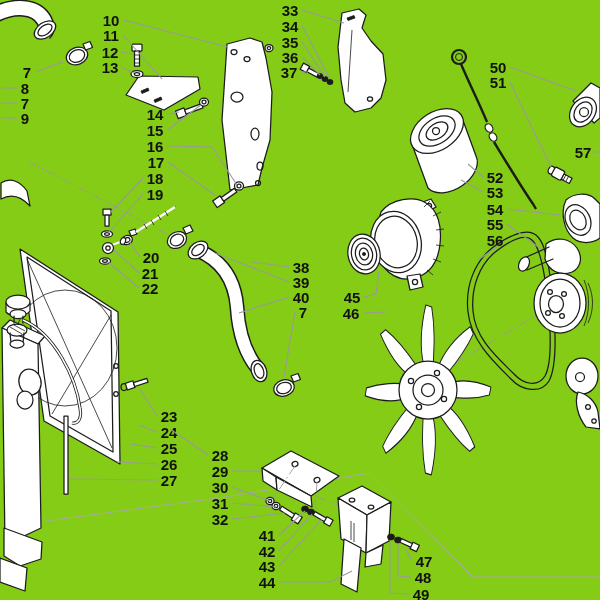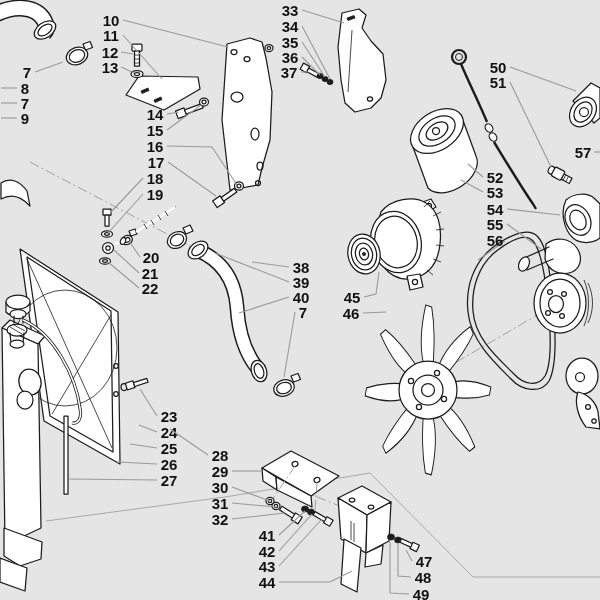--- a/index.html
+++ b/index.html
@@ -1,16 +1,16 @@
 <!DOCTYPE html>
 <html><head>
 <meta charset="utf-8">
 <style>
   html,body{margin:0;padding:0;background:#fff;}
-  .stage{position:relative;width:600px;height:600px;background:#e5e5e5;overflow:hidden;
+  .stage{position:relative;width:600px;height:600px;background:#84cc16;overflow:hidden;
          font-family:"Liberation Sans",sans-serif;}
   svg{position:absolute;left:0;top:0;}
   .ink{stroke:#1c1c1c;fill:none;stroke-width:1.25;stroke-linejoin:round;stroke-linecap:round;}
   .inkf{stroke:#1c1c1c;fill:#ffffff;stroke-width:1.25;stroke-linejoin:round;}
   .thin{stroke:#1c1c1c;fill:none;stroke-width:0.8;}
   .dark{fill:#1c1c1c;stroke:#1c1c1c;stroke-width:0.8;}
   .leader{fill:none;stroke-width:1.1;}
   .axis{fill:none;stroke:#9a9a9a;stroke-width:0.9;stroke-dasharray:10 3 2 3;}
   .bound{fill:none;stroke:#a8a8a8;stroke-width:1;}
   .callout-text{font-family:"Liberation Sans",sans-serif;font-weight:bold;}

